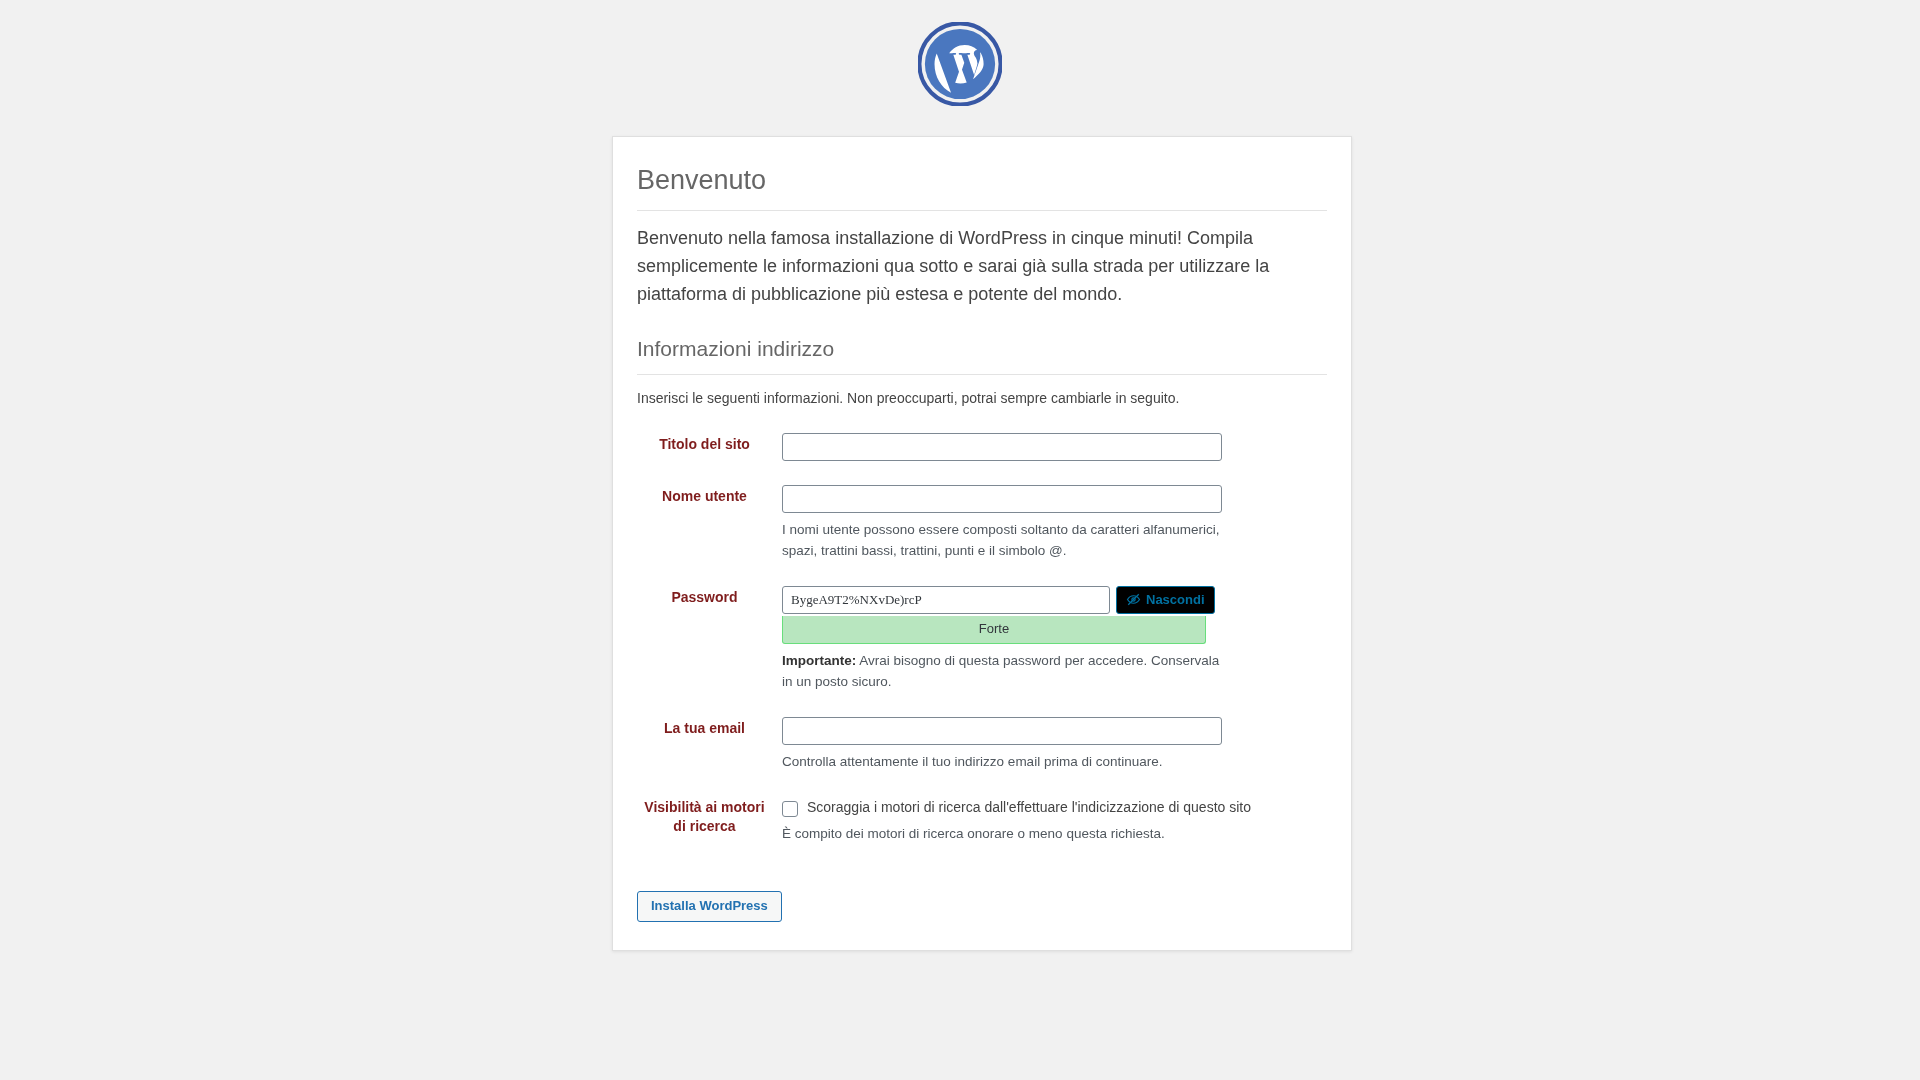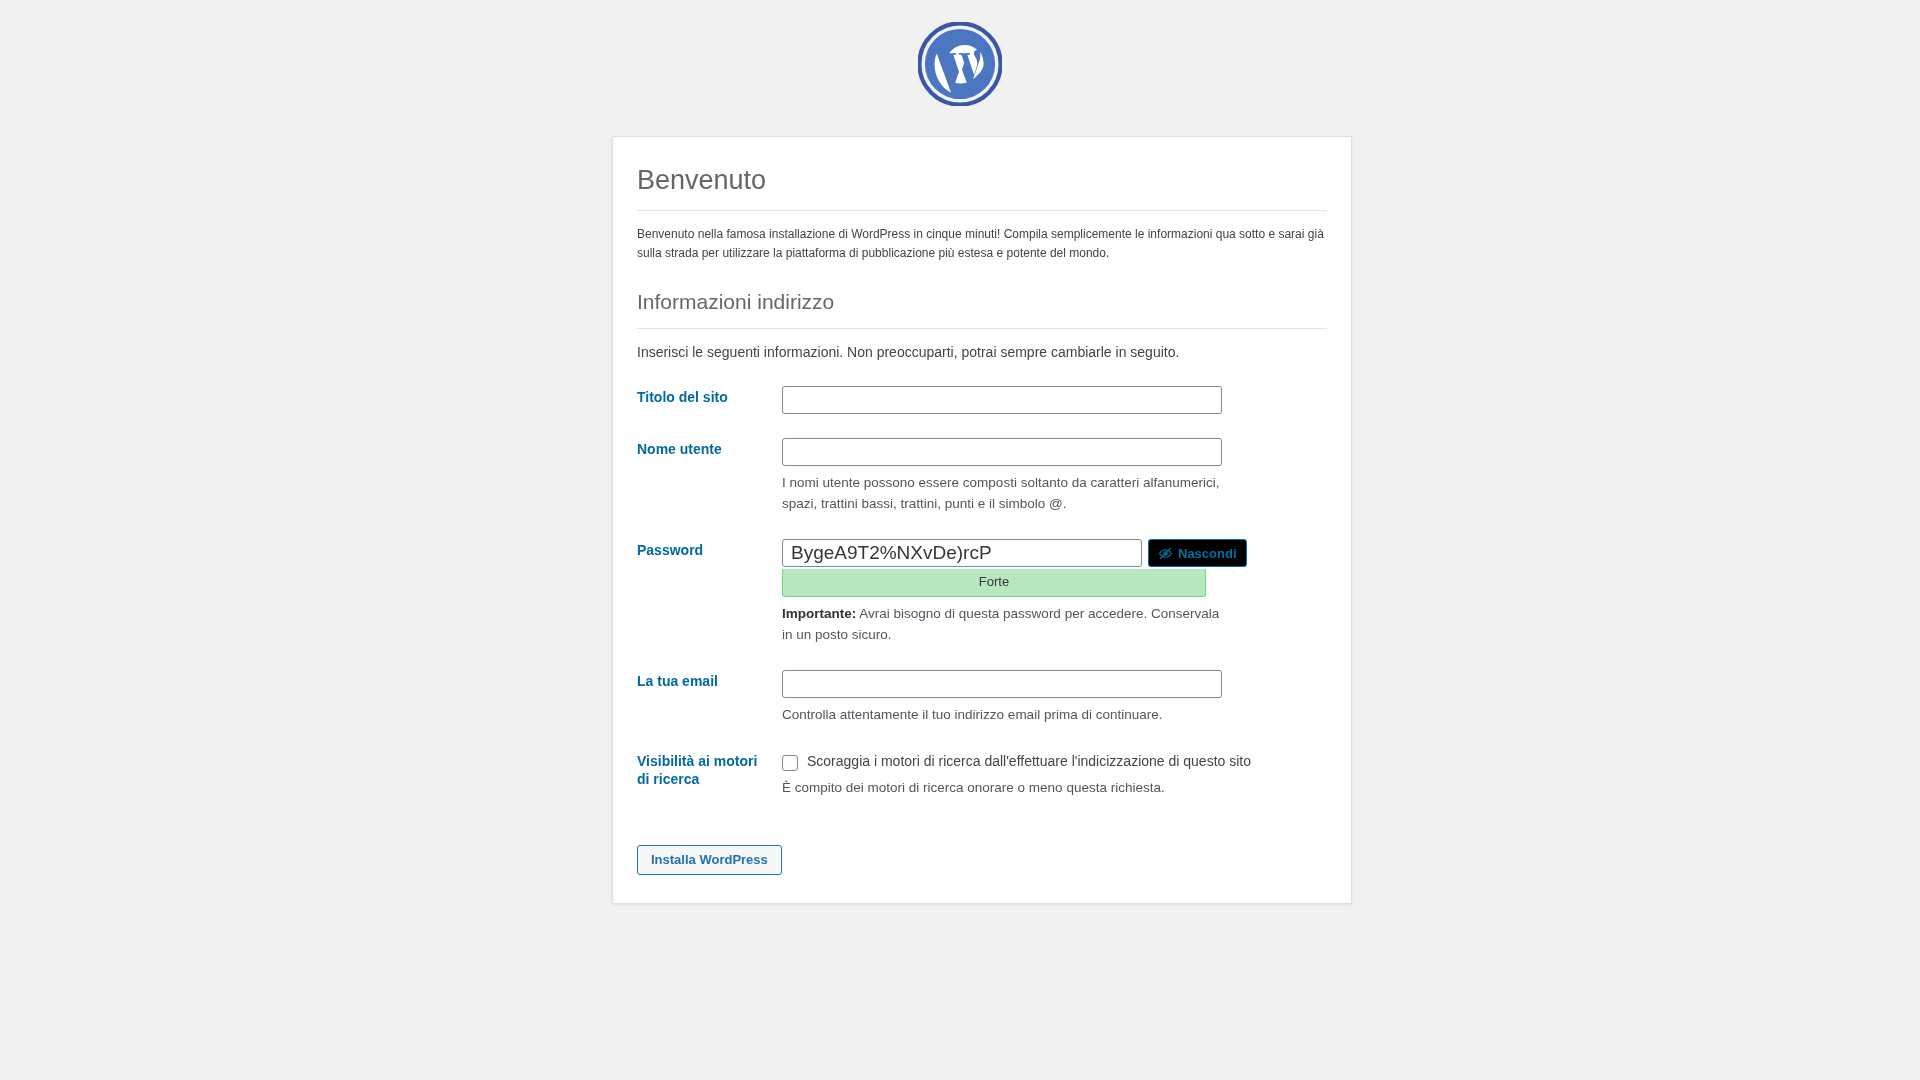--- a/index.html
+++ b/index.html
@@ -57,41 +57,41 @@
     font-size: 21px;
     font-weight: 400;
     color: #666;
     margin: 26px 0 10px 0;
     padding: 0 0 12px 0;
     border-bottom: 1px solid #e3e3e3;
     line-height: 1.3;
   }
   p.intro {
     margin: 14px 0 6px 0;
-    font-size: 12px;
+    font-size: 18px;
     color: #444;
     line-height: 1.55;
   }
   p.sub {
     margin: 14px 0 12px 0;
     font-size: 14px;
     color: #444;
   }
   table.form-table {
     border-collapse: collapse;
     width: 100%;
   }
   table.form-table th {
-    text-align: left;
+    text-align: center;
     vertical-align: top;
     width: 135px;
     padding: 14px 10px 14px 0;
     font-size: 14px;
     font-weight: bold;
-    color: #0369a1;
+    color: #7f1d1d;
     line-height: 1.3;
   }
   table.form-table td {
     vertical-align: top;
     padding: 12px 0 12px 0;
   }
   input.regular-text {
     width: 440px;
     height: 28px;
     border: 1px solid #7e8993;
@@ -103,27 +103,27 @@
     background: #fff;
     box-sizing: border-box;
     outline: none;
   }
   .pw-row {
     display: flex;
     align-items: flex-start;
     gap: 6px;
   }
   input.pw-field {
-    width: 360px;
+    width: 328px;
     height: 28px;
     border: 1px solid #7e8993;
     border-radius: 3px;
     padding: 2px 8px;
-    font-family: Liberation Sans, sans-serif;
-    font-size: 19px;
+    font-family: Liberation Serif, serif;
+    font-size: 13px;
     color: #32373c;
     background: #fff;
     box-sizing: border-box;
     outline: none;
   }
   .hide-btn {
     display: inline-flex;
     align-items: center;
     gap: 5px;
     height: 28px;

